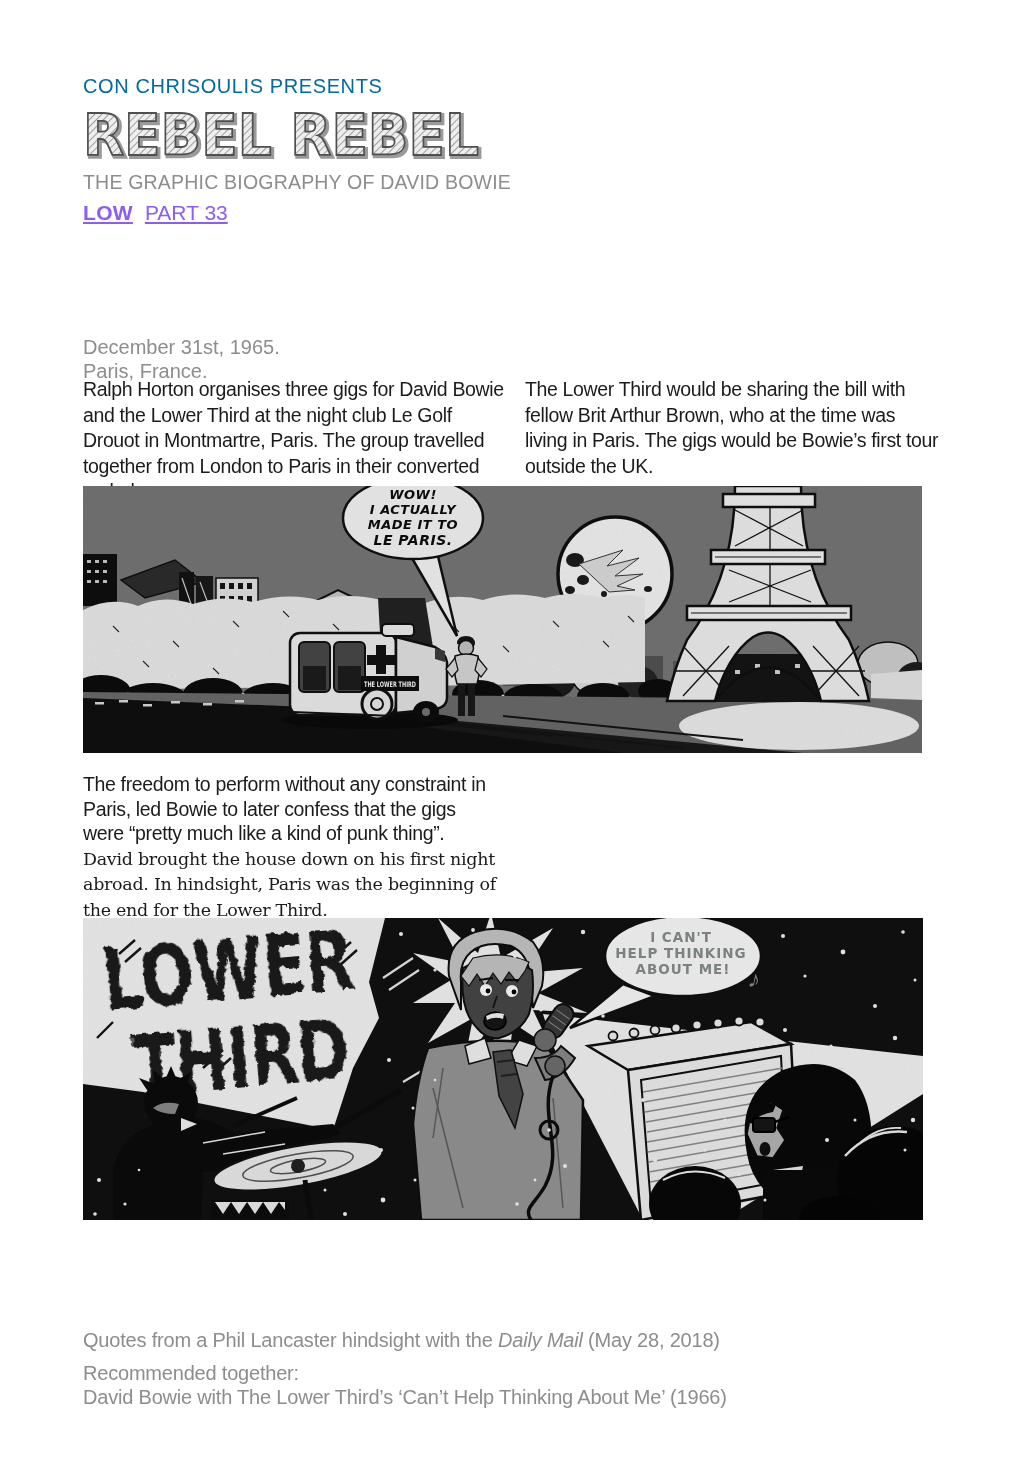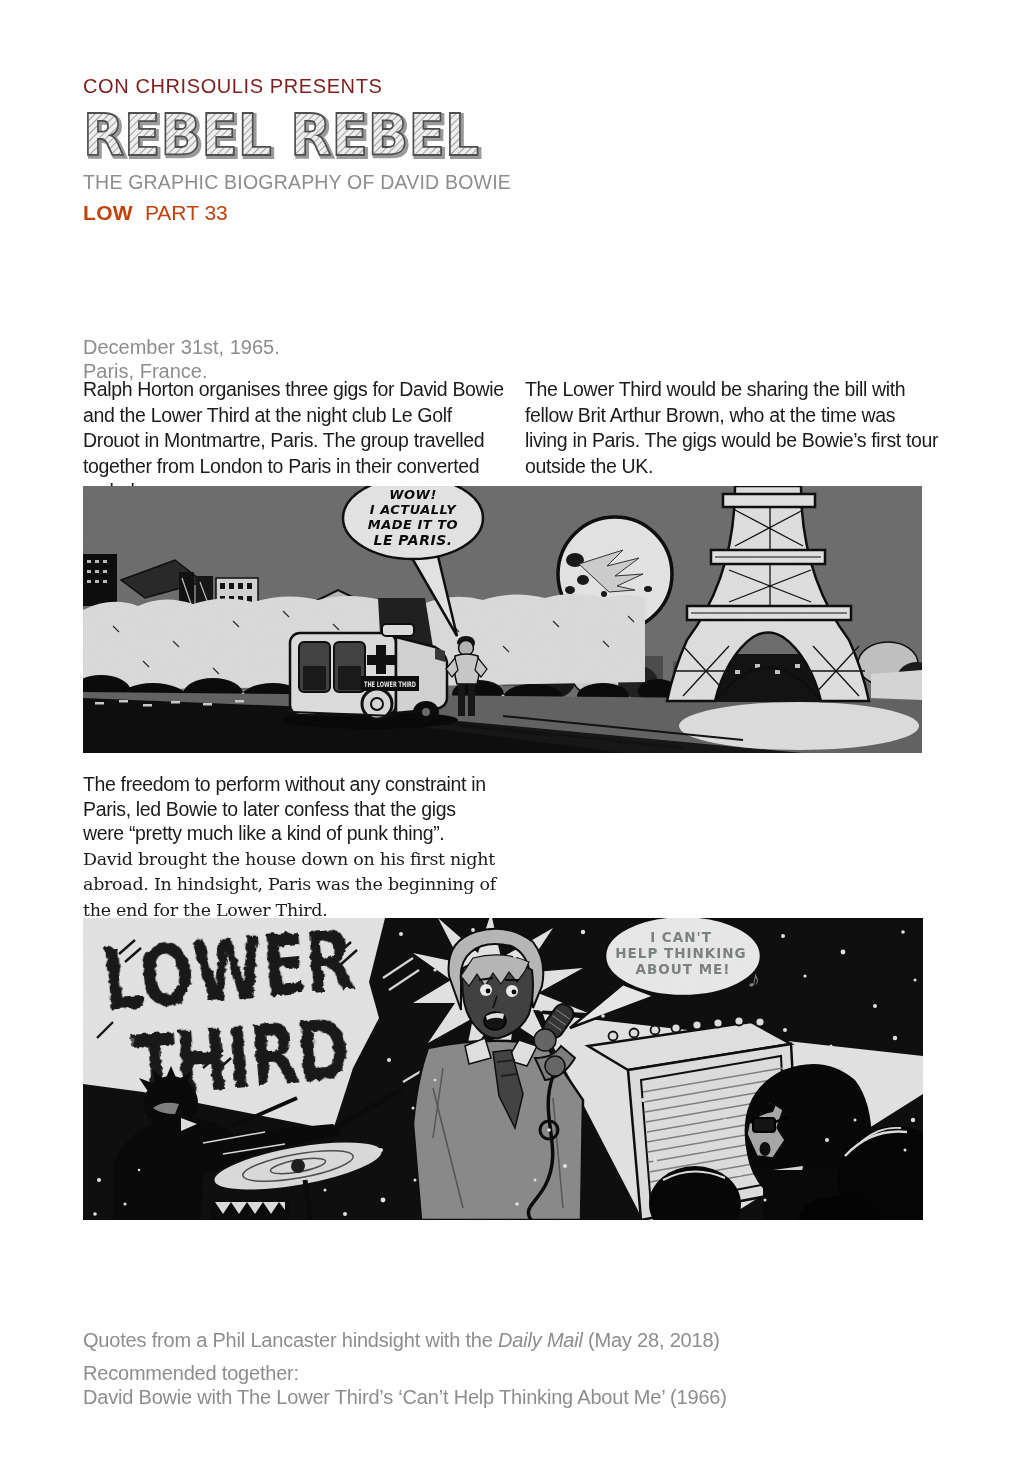--- a/index.html
+++ b/index.html
@@ -1,21 +1,21 @@
 <!DOCTYPE html>
 <html><head>
 <meta charset="utf-8">
 <style>
   html,body{margin:0;padding:0;background:#ffffff;}
   .page{position:relative;width:1016px;height:1477px;background:#ffffff;overflow:hidden;
         font-family:"Liberation Sans",sans-serif;}
-  .presents{position:absolute;left:83px;top:75px;font-size:20px;letter-spacing:.6px;color:#7f1d1d;}
+  .presents{position:absolute;left:83px;top:75px;font-size:20px;letter-spacing:.6px;color:#0369a1;}
   .logo{position:absolute;left:80px;top:100px;width:406px;height:68px;}
   .subtitle{position:absolute;left:83px;top:171px;font-size:19.5px;letter-spacing:.2px;color:#8d8d8d;}
-  .issue{position:absolute;left:83px;top:201px;font-size:21px;color:#c2410c;}
+  .issue{position:absolute;left:83px;top:201px;font-size:21px;color:#8b5cf6;text-decoration:underline;}
   .issue .low{font-weight:bold;margin-right:12px;letter-spacing:.3px;}
   .dateblock{position:absolute;left:83px;top:336px;font-size:20px;line-height:23.5px;color:#8d8d8d;}
   .cols{position:absolute;left:83px;width:857px;display:flex;gap:13px;}
   .cols1{top:377px;}
   .cols2{top:772px;}
   .col{margin:0;width:429px;font-size:19.5px;line-height:25.5px;color:#1b1b1b;letter-spacing:-.35px;}
   .cols .col:last-child{width:415px;}
   .cols2 .col{line-height:24.5px;}
   .serif{font-family:"DejaVu Serif",serif;font-size:17.5px;letter-spacing:-.3px;}
   .panel{position:absolute;display:block;}

